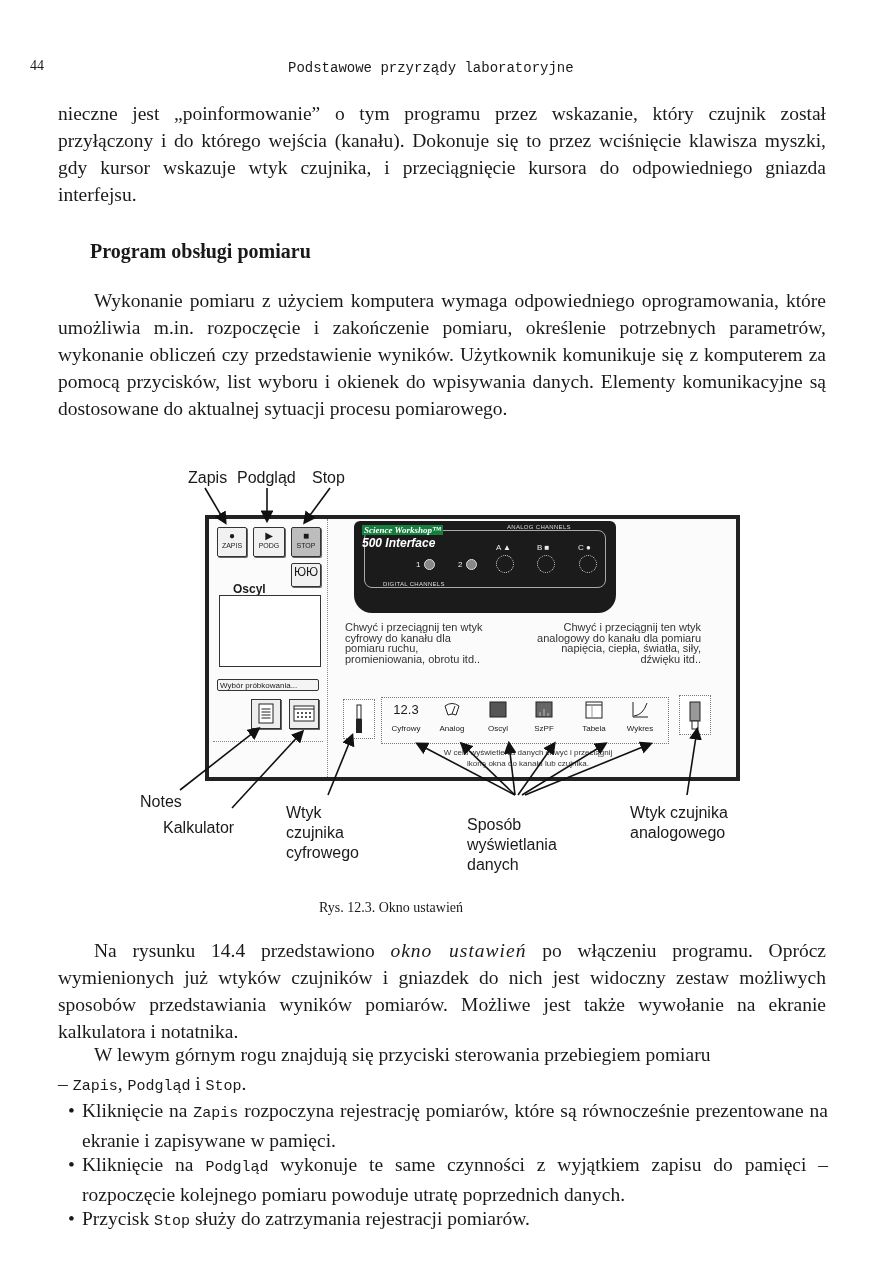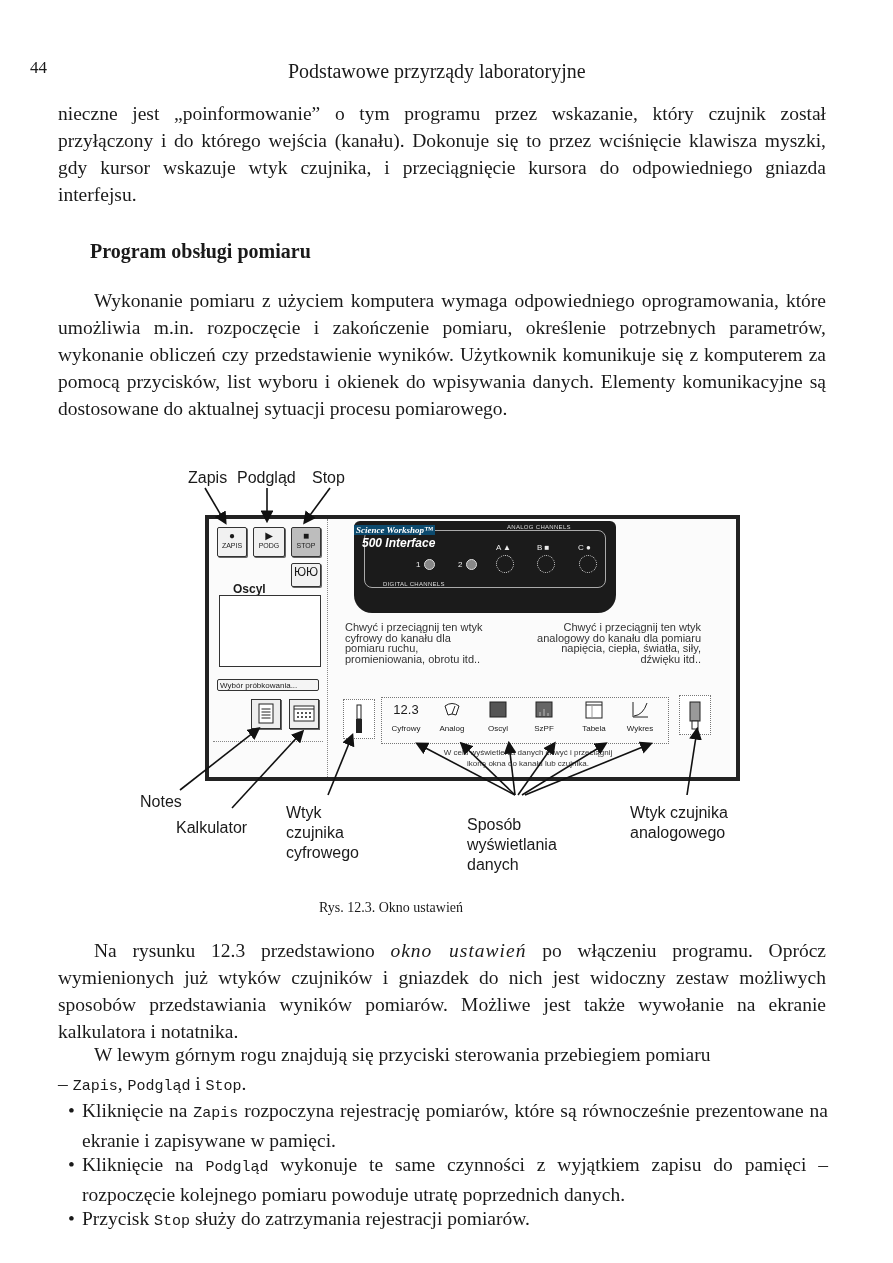--- a/index.html
+++ b/index.html
@@ -1,20 +1,20 @@
 <!DOCTYPE html>
 <html><head>
 <meta charset="utf-8">
 <style>
   html,body{margin:0;padding:0;background:#ffffff;}
   body{width:893px;height:1263px;position:relative;overflow:hidden;color:#1a1a1a;
        font-family:"Liberation Serif","DejaVu Serif",serif;}
   .abs{position:absolute;}
-  .pg{font-size:17px;left:30px;top:58px;}
-  .running{font-family:Liberation Serif, serif;font-size:20px;left:288px;top:60px;}
+  .pg{font-size:14px;left:30px;top:58px;}
+  .running{font-family:Liberation Mono, monospace;font-size:14px;left:288px;top:60px;}
   .para{position:absolute;left:58px;width:768px;font-size:19.5px;line-height:27px;text-align:justify;margin:0;}
   .h2{position:absolute;left:90px;top:240px;font-size:20px;font-weight:bold;margin:0;}
   .mono{font-family:"Liberation Mono","DejaVu Sans Mono",monospace;font-size:15px;}
   .it{font-style:italic;letter-spacing:1px;}
   .bullet{position:absolute;left:68px;width:760px;font-size:19.5px;line-height:27px;margin:0;}
   .bullet .dot{position:absolute;left:0;top:0;}
   .bullet .txt{display:block;margin-left:14px;}
   .caption{position:absolute;left:0;width:782px;text-align:center;top:900px;font-size:14px;}
 
   
@@ -26,21 +26,21 @@
   .btn .g{display:block;font-size:10px;line-height:12px;margin-top:2px;}
   .btn.stop{background:#bdbdbd;}
   .dane{position:absolute;left:24px;top:63px;font-family:"Liberation Sans",sans-serif;font-size:12px;font-weight:bold;}
   .datalist{position:absolute;left:10px;top:76px;width:100px;height:70px;border:1px solid #333;background:#fff;}
   .sample{position:absolute;left:8px;top:160px;width:102px;height:12px;border:1px solid #333;border-radius:2px;
           font-family:"Liberation Sans",sans-serif;font-size:8px;line-height:12px;padding-left:2px;box-sizing:border-box;background:#f4f4f4;}
   .iconbtn{position:absolute;width:28px;height:28px;border:1px solid #333;background:#eee;box-shadow:1px 1px 0 #666;}
   .iface{position:absolute;left:145px;top:2px;width:262px;height:92px;background:#1b1b1b;border-radius:6px 6px 18px 18px;color:#ddd;
          font-family:"Liberation Sans",sans-serif;}
   .iface .inner{position:absolute;left:10px;top:9px;width:240px;height:56px;border:1px solid #aaa;border-radius:8px;}
-  .sw{position:absolute;left:0;top:4px;font-size:9px;font-style:italic;font-weight:bold;font-family:"Liberation Serif",serif;color:#fff;background:#0c4a6e;padding:0 2px;}
+  .sw{position:absolute;left:8px;top:4px;font-size:9px;font-style:italic;font-weight:bold;font-family:"Liberation Serif",serif;color:#fff;background:#15803d;padding:0 2px;}
   .sw500{position:absolute;left:8px;top:15px;font-size:12px;font-style:italic;font-weight:bold;color:#fff;}
   .achan{position:absolute;left:150px;top:3px;font-size:6px;background:#1b1b1b;padding:0 3px;letter-spacing:.3px;}
   .dchan{position:absolute;left:26px;top:60px;font-size:6px;background:#1b1b1b;padding:0 3px;letter-spacing:.3px;}
   .port{position:absolute;border-radius:50%;border:1px solid #ddd;}
   .plab{position:absolute;font-size:8px;color:#eee;}
   .hint{position:absolute;font-family:"Liberation Sans",sans-serif;font-size:11px;line-height:10.5px;color:#333;}
   .plug{position:absolute;border:1px dotted #777;background:#fff;}
   .modes{position:absolute;left:172px;top:178px;width:286px;height:45px;border:1px dotted #777;}
   .mode{position:absolute;top:2px;width:44px;text-align:center;font-family:"Liberation Sans",sans-serif;font-size:8px;}
   .mode .ic{display:block;margin:0 auto 4px;width:18px;height:20px;}
@@ -226,40 +226,40 @@
       <line x1="515" y1="795" x2="462" y2="744"></line>
       <line x1="515" y1="795" x2="509" y2="744"></line>
       <line x1="518" y1="795" x2="554" y2="744"></line>
       <line x1="522" y1="795" x2="605" y2="744"></line>
       <line x1="525" y1="795" x2="650" y2="744"></line>
       <line x1="687" y1="795" x2="697" y2="730"></line>
     </g>
   </svg>
 
   <span class="label" style="left:140px;top:792px;">Notes</span>
-  <span class="label" style="left:176px;top:818px;">Kalkulator</span>
+  <span class="label" style="left:163px;top:818px;">Kalkulator</span>
   <div class="label" style="left:286px;top:803px;">
     <div>Wtyk</div>
     <div>czujnika</div>
     <div>cyfrowego</div>
   </div>
   <div class="label" style="left:467px;top:815px;">
     <div>Sposób</div>
     <div>wyświetlania</div>
     <div>danych</div>
   </div>
   <div class="label" style="left:630px;top:803px;">
     <div>Wtyk czujnika</div>
     <div>analogowego</div>
   </div>
 </div>
 
 <div class="caption">Rys. 12.3. Okno ustawień</div>
 
-<p class="para" style="top:937px;text-indent:36px;"><span>Na rysunku 12.3 przedstawiono </span><span class="it">okno ustawień</span><span> po włączeniu programu. Oprócz wymienionych już wtyków czujników i gniazdek do nich jest widoczny zestaw możliwych sposobów przedstawiania wyników pomiarów. Możliwe jest także wywołanie na ekranie kalkulatora i notatnika.</span></p>
+<p class="para" style="top:937px;text-indent:36px;"><span>Na rysunku 14.4 przedstawiono </span><span class="it">okno ustawień</span><span> po włączeniu programu. Oprócz wymienionych już wtyków czujników i gniazdek do nich jest widoczny zestaw możliwych sposobów przedstawiania wyników pomiarów. Możliwe jest także wywołanie na ekranie kalkulatora i notatnika.</span></p>
 
 <p class="para" style="top:1041px;text-indent:36px;">W lewym górnym rogu znajdują się przyciski sterowania przebiegiem pomiaru</p>
 <p class="para" style="top:1070px;"><span>– </span><span class="mono">Zapis</span><span>, </span><span class="mono">Podgląd</span><span> i </span><span class="mono">Stop</span><span>.</span></p>
 
 <div class="bullet" style="top:1097px;">
     <span class="dot">•</span>
     <span class="txt" style="text-align:justify;"><span>Kliknięcie na </span><span class="mono">Zapis</span><span> rozpoczyna rejestrację pomiarów, które są równocześnie prezentowane na ekranie i zapisywane w pamięci.</span></span>
   </div>
 <div class="bullet" style="top:1151px;">
     <span class="dot">•</span>

